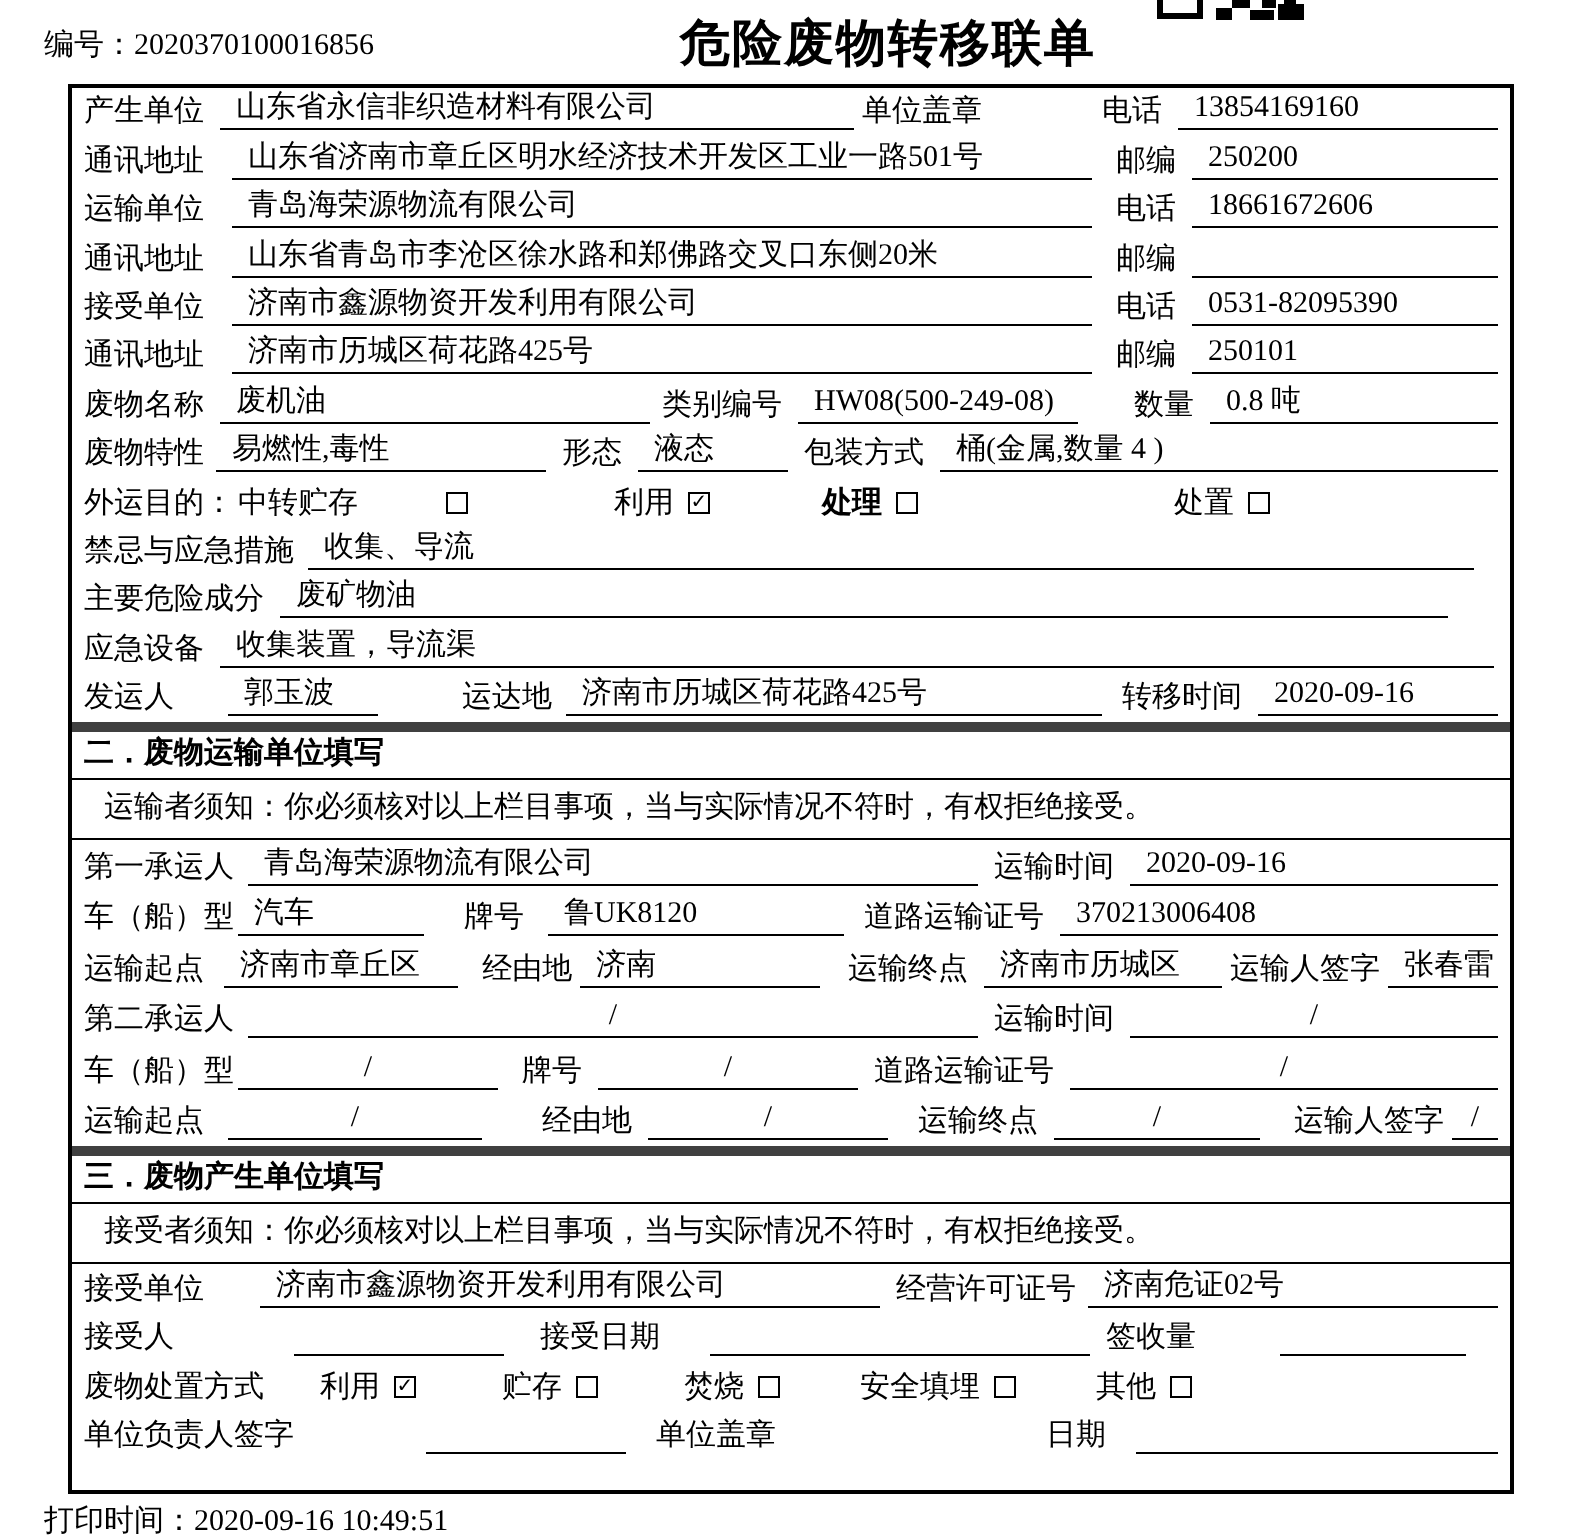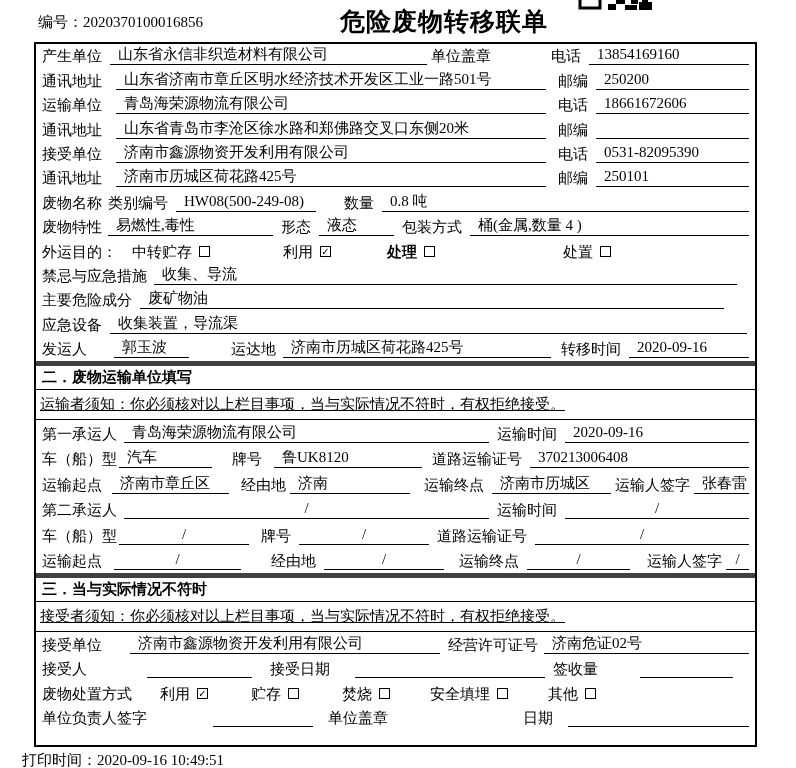--- a/index.html
+++ b/index.html
@@ -1,30 +1,30 @@
 <!DOCTYPE html>
 <html><head>
 <meta charset="utf-8">
 <style>
   * { box-sizing: border-box; margin: 0; padding: 0; }
   html,body { background:#ffffff; }
   body { width:796px; height:768px; font-family:"Liberation Serif","DejaVu Serif",serif; color:#000; }
   .page { position:relative; width:796px; height:768px; background:#fff; overflow:hidden; }
 
-  .serial { position:absolute; left:38px; top:13px; font-size:15px; }
+  .serial { position:absolute; left:22px; top:13px; font-size:15px; }
   .doc-title { position:absolute; left:340px; top:5px; font-family:"Liberation Sans","DejaVu Sans",sans-serif;
                font-weight:bold; font-size:25px; letter-spacing:1px; }
   .qr { position:absolute; left:578px; top:0; }
 
   .form { position:absolute; left:34px; top:42px; width:723px; height:705px;
           border:2px solid #000; overflow:hidden; }
   .sec-title { height:24px; line-height:22px; padding-left:6px; border-bottom:1px solid #000;
                font-family:"Liberation Sans","DejaVu Sans",sans-serif; font-weight:bold; font-size:15px; }
   #sec-1, #sec-2 { border-top:5px solid #404040; }
-  .notice { height:30px; line-height:29px; padding-left:4px; border-bottom:1px solid #000; font-size:15px;text-decoration:underline; }
+  .notice { height:30px; line-height:29px; padding-left:16px; border-bottom:1px solid #000; font-size:15px; }
 
   .row { display:flex; align-items:flex-end; padding:0 6px 3px 6px; font-size:15px; }
   #sec-0 .row { height:24.4px; }
   #sec-1 .row { height:25.5px; }
   #sec-2 .row { height:24.5px; }
 
   .label { line-height:18px; white-space:pre; }
   .field { border-bottom:1px solid #000; line-height:18px; padding:0 2px 1px 8px;
            white-space:nowrap; min-height:17px; }
   .field.grow { flex:1 1 auto; }
@@ -92,36 +92,37 @@
             <span class="field grow" style="margin-left: 8px;">0531-82095390</span>
           </div>
           <div class="row">
             <span class="label">通讯地址</span>
             <span class="field" style="width: 430px; margin-left: 14px;">济南市历城区荷花路425号</span>
             <span class="label" style="margin-left: 12px;">邮编</span>
             <span class="field grow" style="margin-left: 8px;">250101</span>
           </div>
           <div class="row">
             <span class="label">废物名称</span>
+            <span class="field" style="width: 215px; margin-left: 8px;">废机油</span>
             <span class="label" style="margin-left: 6px;">类别编号</span>
             <span class="field" style="width: 140px; margin-left: 8px;">HW08(500-249-08)</span>
             <span class="label" style="margin-left: 28px;">数量</span>
             <span class="field grow" style="margin-left: 8px;">0.8 吨</span>
           </div>
           <div class="row">
             <span class="label">废物特性</span>
             <span class="field" style="width: 165px; margin-left: 6px;">易燃性,毒性</span>
             <span class="label" style="margin-left: 8px;">形态</span>
             <span class="field" style="width: 75px; margin-left: 8px;">液态</span>
             <span class="label" style="margin-left: 8px;">包装方式</span>
             <span class="field grow" style="margin-left: 8px;">桶(金属,数量 4 )</span>
           </div>
           <div class="row">
             <span class="label">外运目的：</span>
-            <span class="check" style="margin-left: 15px;">
+            <span class="check" style="margin-left: 2px; gap: 37px;">
               <span>中转贮存</span>
               <span class="box"></span>
             </span>
             <span class="check" style="margin-left: 73px;">
               <span>利用</span>
               <span class="box">✓</span>
             </span>
             <span class="check" style="margin-left: 56px; font-weight: bold;">
               <span>处理</span>
               <span class="box"></span>
@@ -203,21 +204,21 @@
             <span class="field center" style="width: 120px; margin-left: 8px;">/</span>
             <span class="label" style="margin-left: 15px;">运输终点</span>
             <span class="field center" style="width: 103px; margin-left: 8px;">/</span>
             <span class="label" style="margin-left: 17px;">运输人签字</span>
             <span class="field grow center" style="margin-left: 4px;">/</span>
           </div>
         </div>
     </section>
 
     <section id="sec-2">
-      <div class="sec-title">三．当与实际情况不符时</div>
+      <div class="sec-title">三．废物产生单位填写</div>
       <div class="notice">接受者须知：你必须核对以上栏目事项，当与实际情况不符时，有权拒绝接受。</div>
       <div class="rows">
           <div class="row">
             <span class="label">接受单位</span>
             <span class="field" style="width: 310px; margin-left: 28px;">济南市鑫源物资开发利用有限公司</span>
             <span class="label" style="margin-left: 8px;">经营许可证号</span>
             <span class="field grow" style="margin-left: 6px;">济南危证02号</span>
           </div>
           <div class="row">
             <span class="label">接受人</span>

